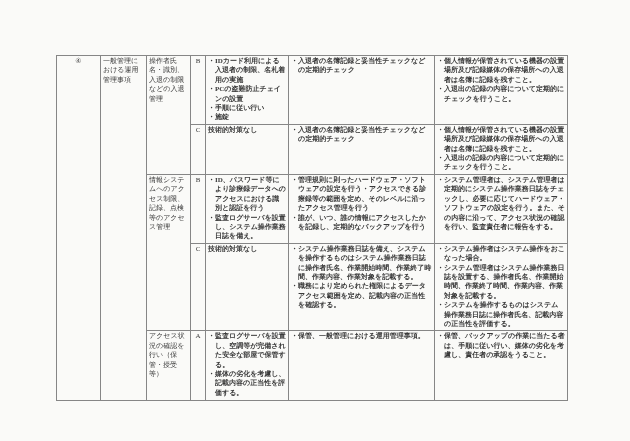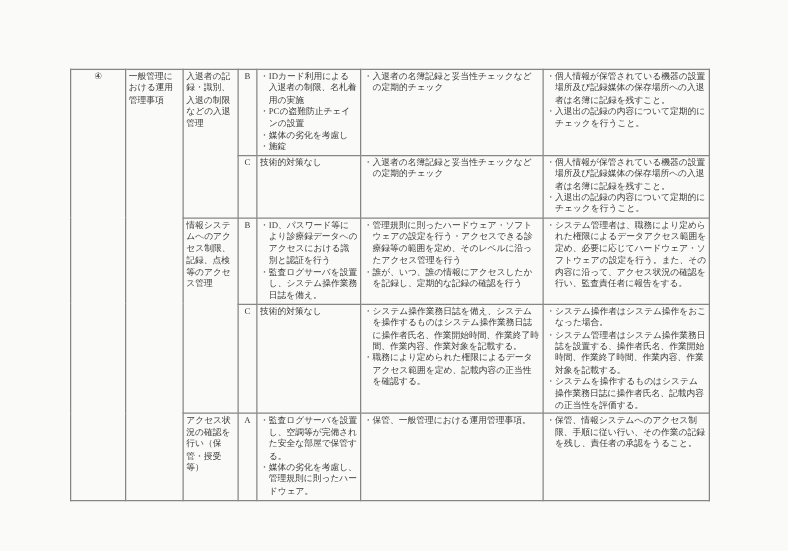--- a/index.html
+++ b/index.html
@@ -27,21 +27,21 @@
     overflow-wrap:anywhere;
   }
   tr.r1{height:68px;}
   tr.r2{height:44px;}
   tr.r3{height:66px;}
   tr.r4{height:75px;}
   tr.r5{height:70px;}
   td.nb{border-bottom:none;}
   td.numcell{text-align:center;font-size:8px;padding-top:2px;}
   td.gradecell{text-align:center;padding-left:0;padding-right:0;font-size:7.5px;}
-  .bi{padding-left:7px;text-indent:-7px;margin:0;}
+  .bi{padding-left:7px;text-indent:-7px;margin:0;font-weight:bold;}
 </style>
 </head>
 <body>
 
 <div class="page">
   <table class="mgmt">
     <colgroup>
       <col style="width:44px">
       <col style="width:46px">
       <col style="width:44px">
@@ -53,29 +53,29 @@
 
     <tbody>
         <tr class="r1">
       <td rowspan="5" class="numcell nb">
         <span>④</span>
       </td>
       <td rowspan="5" class="nb">
         <span>一般管理における運用管理事項</span>
       </td>
       <td rowspan="2">
-        <span>入退者の記録・識別、入退の制限などの入退管理</span>
+        <span>操作者氏名・識別、入退の制限などの入退管理</span>
       </td>
       <td class="gradecell">
         <span>B</span>
       </td>
       <td>
         <div class="bi">・IDカード利用による入退者の制限、名札着用の実施</div>
         <div class="bi">・PCの盗難防止チェインの設置</div>
-        <div class="bi">・媒体の劣化を考慮し</div>
+        <div class="bi">・手順に従い行い</div>
         <div class="bi">・施錠</div>
       </td>
       <td>
         <div class="bi">・入退者の名簿記録と妥当性チェックなどの定期的チェック</div>
       </td>
       <td>
         <div class="bi">・個人情報が保管されている機器の設置場所及び記録媒体の保存場所への入退者は名簿に記録を残すこと。</div>
         <div class="bi">・入退出の記録の内容について定期的にチェックを行うこと。</div>
       </td>
     </tr>
@@ -102,24 +102,24 @@
       </td>
       <td class="gradecell">
         <span>B</span>
       </td>
       <td>
         <div class="bi">・ID、パスワード等により診療録データへのアクセスにおける識別と認証を行う</div>
         <div class="bi">・監査ログサーバを設置し、システム操作業務日誌を備え。</div>
       </td>
       <td>
         <div class="bi">・管理規則に則ったハードウェア・ソフトウェアの設定を行う・アクセスできる診療録等の範囲を定め、そのレベルに沿ったアクセス管理を行う</div>
-        <div class="bi">・誰が、いつ、誰の情報にアクセスしたかを記録し、定期的な記録の確認を行う</div>
+        <div class="bi">・誰が、いつ、誰の情報にアクセスしたかを記録し、定期的なバックアップを行う</div>
       </td>
       <td>
-        <div class="bi">・システム管理者は、職務により定められた権限によるデータアクセス範囲を定め、必要に応じてハードウェア・ソフトウェアの設定を行う。また、その内容に沿って、アクセス状況の確認を行い、監査責任者に報告をする。</div>
+        <div class="bi">・システム管理者は、システム管理者は定期的にシステム操作業務日誌をチェックし、必要に応じてハードウェア・ソフトウェアの設定を行う。また、その内容に沿って、アクセス状況の確認を行い、監査責任者に報告をする。</div>
       </td>
     </tr>
 
     <tr class="r4">
       <td class="gradecell">
         <span>C</span>
       </td>
       <td>
         <div class="bi">技術的対策なし</div>
       </td>
@@ -136,24 +136,24 @@
 
     <tr class="r5">
       <td class="nb">
         <span>アクセス状況の確認を行い（保管・授受等）</span>
       </td>
       <td class="gradecell nb">
         <span>A</span>
       </td>
       <td class="nb">
         <div class="bi">・監査ログサーバを設置し、空調等が完備された安全な部屋で保管する。</div>
-        <div class="bi">・媒体の劣化を考慮し、管理規則に則ったハードウェア。</div>
+        <div class="bi">・媒体の劣化を考慮し、記載内容の正当性を評価する。</div>
       </td>
       <td class="nb">
         <div class="bi">・保管、一般管理における運用管理事項。</div>
       </td>
       <td class="nb">
-        <div class="bi">・保管、情報システムへのアクセス制限、手順に従い行い、その作業の記録を残し、責任者の承認をうること。</div>
+        <div class="bi">・保管、バックアップの作業に当たる者は、手順に従い行い、媒体の劣化を考慮し、責任者の承認をうること。</div>
       </td>
     </tr>
   </tbody>
     </table>
 </div>
 
 </body></html>

